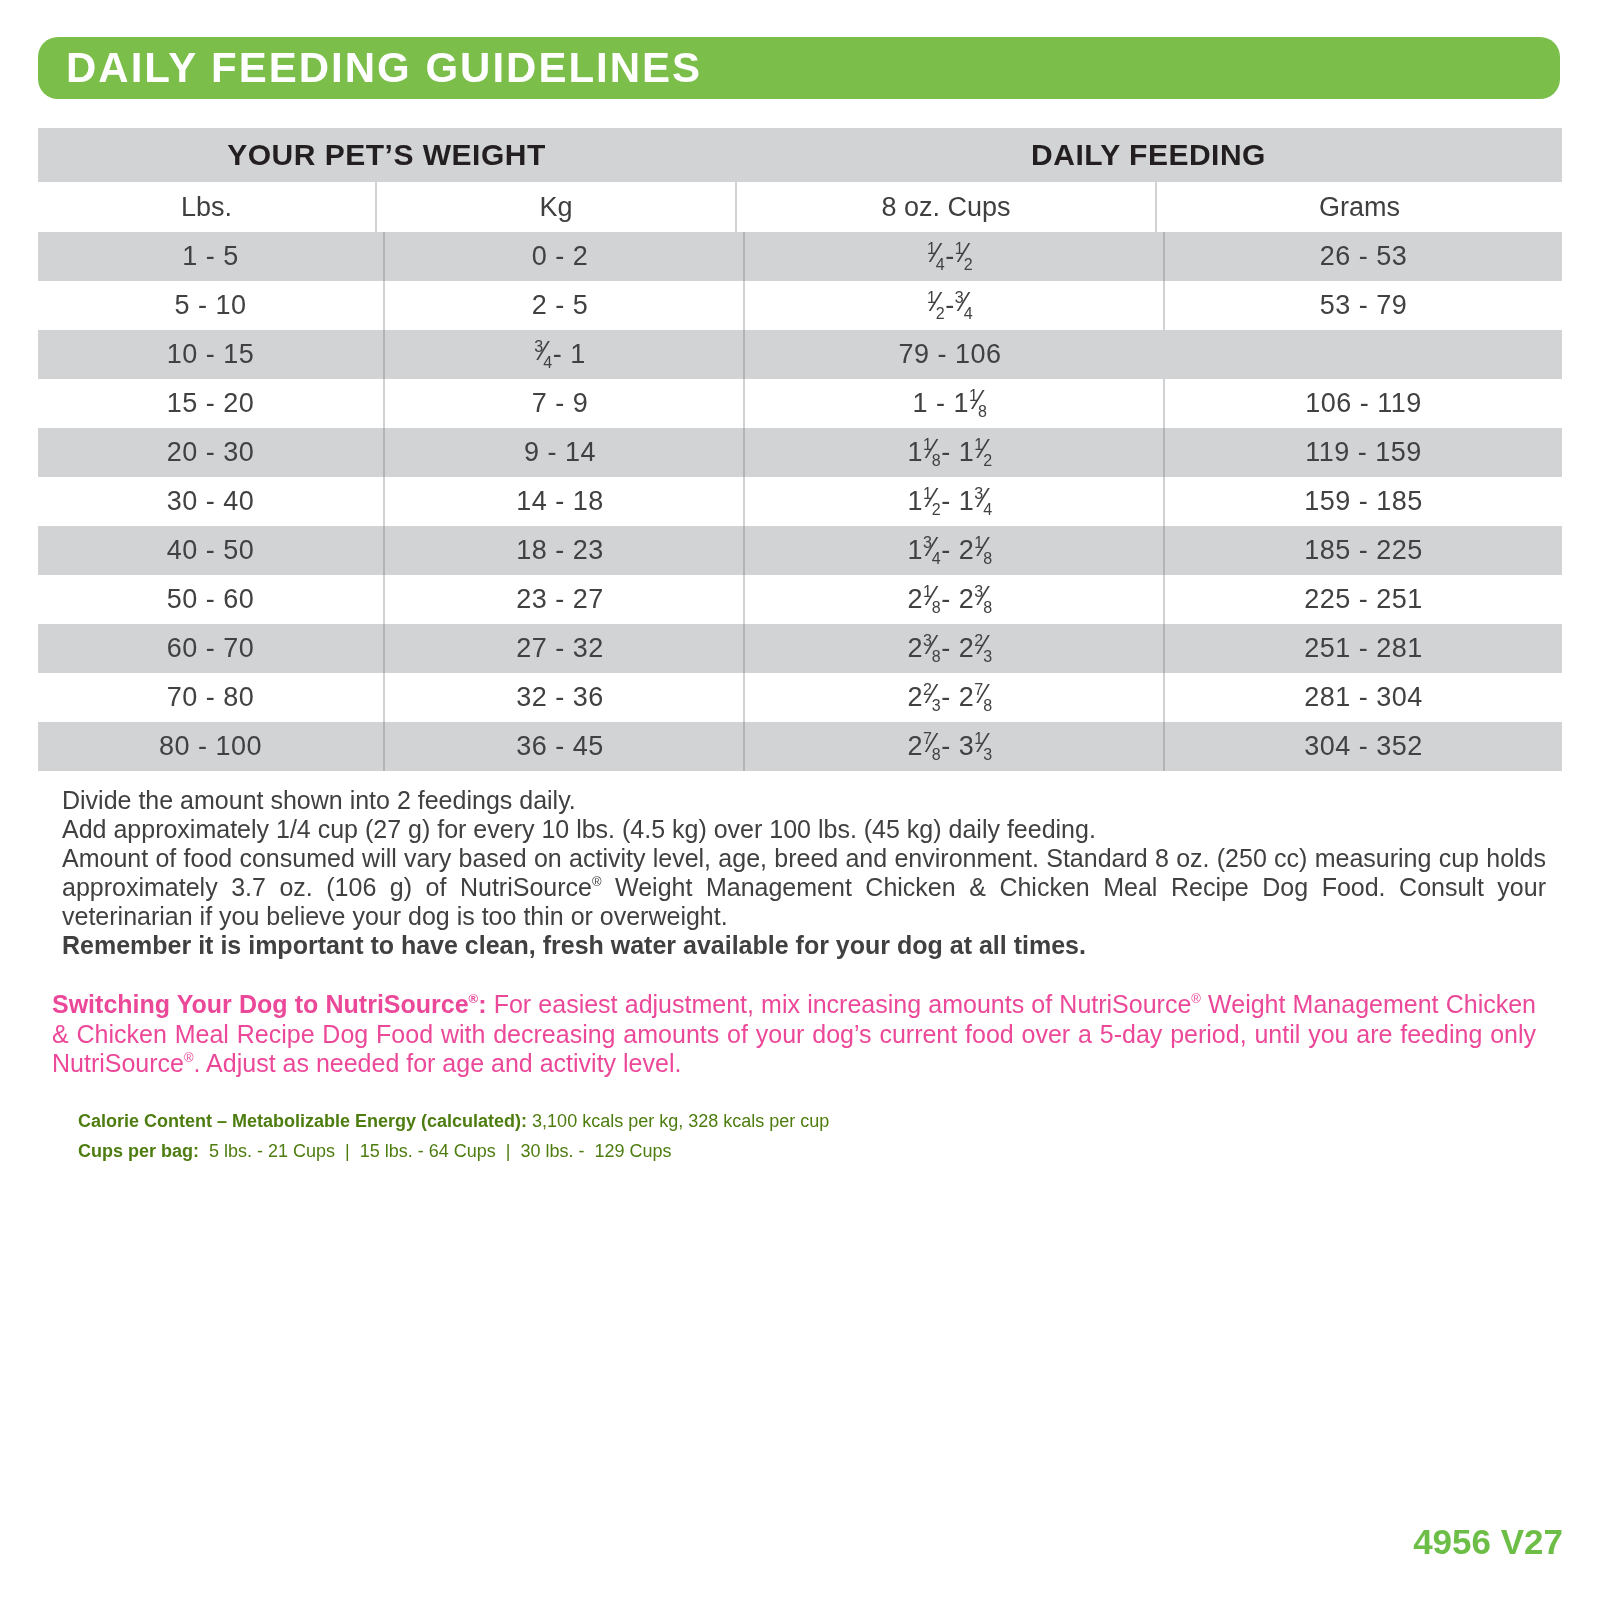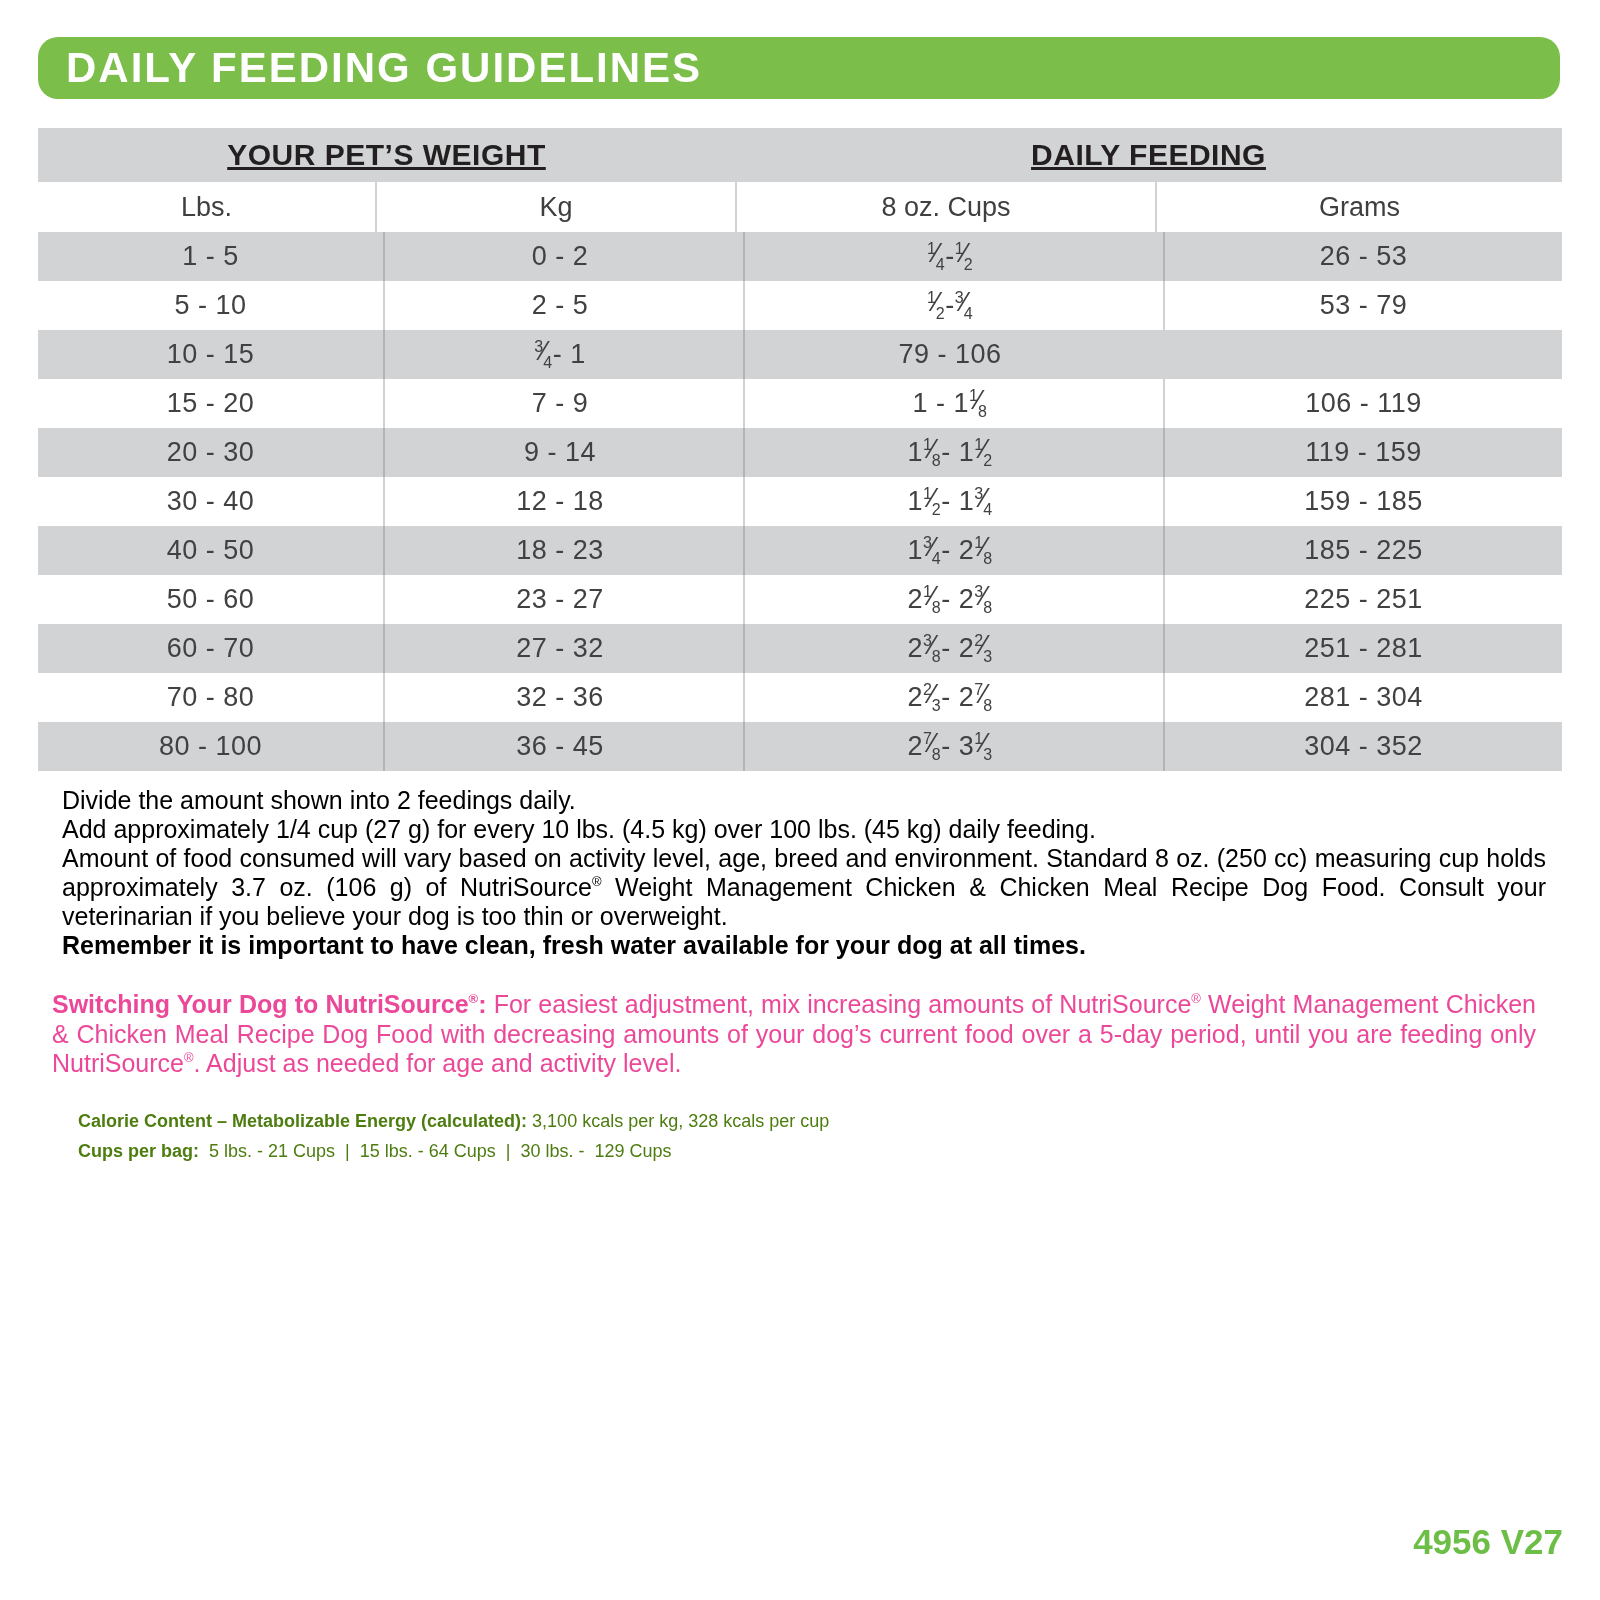--- a/index.html
+++ b/index.html
@@ -8,33 +8,33 @@
     font-family:"Liberation Sans", sans-serif;color:#231f20;overflow:hidden;
   }
   .title-bar{
     position:absolute;left:38px;top:37px;width:1522px;height:62px;
     background:#7bbe4a;color:#ffffff;font-weight:bold;font-size:42px;
     line-height:62px;padding-left:28px;letter-spacing:2px;box-sizing:border-box;border-radius:20px;
   }
   .ftable{position:absolute;left:38px;top:128px;width:1524px;}
   .group-header{display:grid;grid-template-columns:697px 827px;height:54px;background:#d1d3d4;}
   .gh-cell{display:flex;align-items:center;justify-content:center;
-    font-weight:bold;font-size:30px;letter-spacing:0.5px;color:#231f20;text-decoration:underline;}
+    font-weight:bold;font-size:30px;letter-spacing:0.5px;color:#231f20;}
   .col-header{display:grid;grid-template-columns:337px 360px 420px 407px;height:50px;background:#ffffff;}
   .ch-cell{display:flex;align-items:center;justify-content:center;font-size:27px;color:#3f3f41;}
   .row{display:grid;grid-template-columns:337px 360px 420px 407px;height:49px;}
   .row.odd{background:#d1d3d4;}
   .row.even{background:#ffffff;}
   .cell{display:flex;align-items:center;justify-content:center;font-size:27px;color:#414042;letter-spacing:0.5px;margin-left:8px;}
   .ch-cell + .ch-cell, .cell + .cell{border-left:2px solid rgba(120,124,126,0.35);}
   .fr{display:inline-block;line-height:0;text-align:right;}
   .fr sup{font-size:16px;vertical-align:8px;line-height:0;margin-right:-2px;}
   .fr .sl{font-size:27px;letter-spacing:-1px;}
   .fr sub{font-size:16px;vertical-align:-8px;line-height:0;margin-left:-2px;}
-  .notes{position:absolute;left:62px;top:786px;width:1484px;font-size:25px;line-height:29px;color:#000000;}
+  .notes{position:absolute;left:62px;top:786px;width:1484px;font-size:25px;line-height:29px;color:#404040;}
   .notes p{margin:0;}
   .just{text-align:justify;}
   .bold{font-weight:bold;}
   .switching{position:absolute;left:52px;top:990px;width:1484px;font-size:25px;line-height:29.5px;color:#ec4899;}
   .calories{position:absolute;left:78px;top:1106px;width:1484px;font-size:18px;line-height:30px;color:#4d7c0f;}
   .calories p{margin:0;}
   .calories span{white-space:pre-wrap;}
   sup.reg{font-size:13px;vertical-align:10px;line-height:0;}
   .footer-code{
     position:absolute;right:37px;top:1522px;font-size:35px;font-weight:bold;color:#6cbe46;
@@ -85,21 +85,21 @@
           <div class="cell">106 - 119</div>
         </div>
         <div class="row odd">
           <div class="cell">20 - 30</div>
           <div class="cell">9 - 14</div>
           <div class="cell">1 <span class="fr"><sup>1</sup><span class="sl">⁄</span><sub>8</sub></span> - 1 <span class="fr"><sup>1</sup><span class="sl">⁄</span><sub>2</sub></span></div>
           <div class="cell">119 - 159</div>
         </div>
         <div class="row even">
           <div class="cell">30 - 40</div>
-          <div class="cell">12 - 18</div>
+          <div class="cell">14 - 18</div>
           <div class="cell">1 <span class="fr"><sup>1</sup><span class="sl">⁄</span><sub>2</sub></span> - 1 <span class="fr"><sup>3</sup><span class="sl">⁄</span><sub>4</sub></span></div>
           <div class="cell">159 - 185</div>
         </div>
         <div class="row odd">
           <div class="cell">40 - 50</div>
           <div class="cell">18 - 23</div>
           <div class="cell">1 <span class="fr"><sup>3</sup><span class="sl">⁄</span><sub>4</sub></span> - 2 <span class="fr"><sup>1</sup><span class="sl">⁄</span><sub>8</sub></span></div>
           <div class="cell">185 - 225</div>
         </div>
         <div class="row even">

